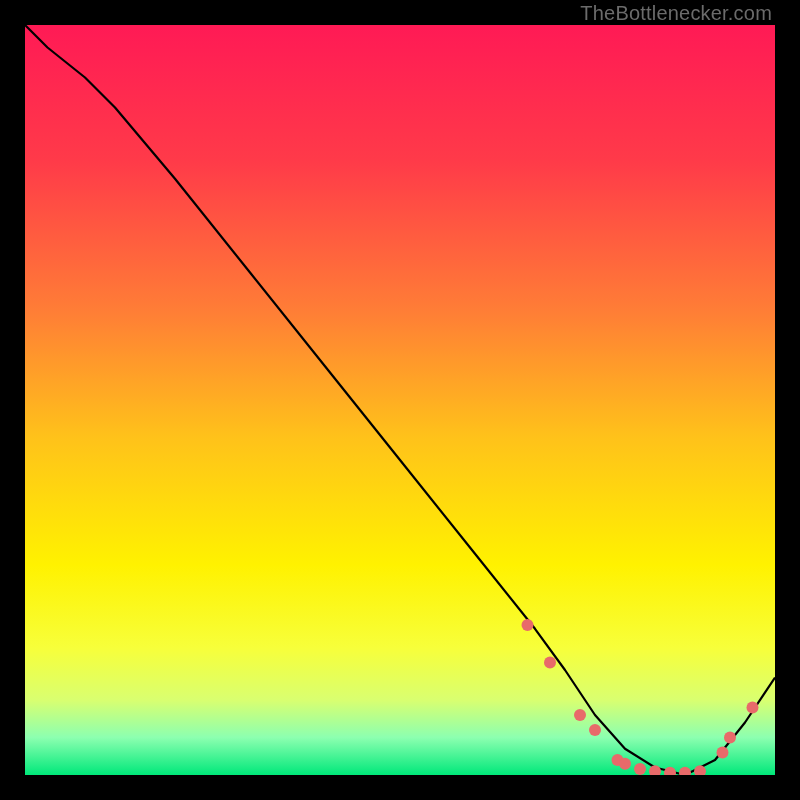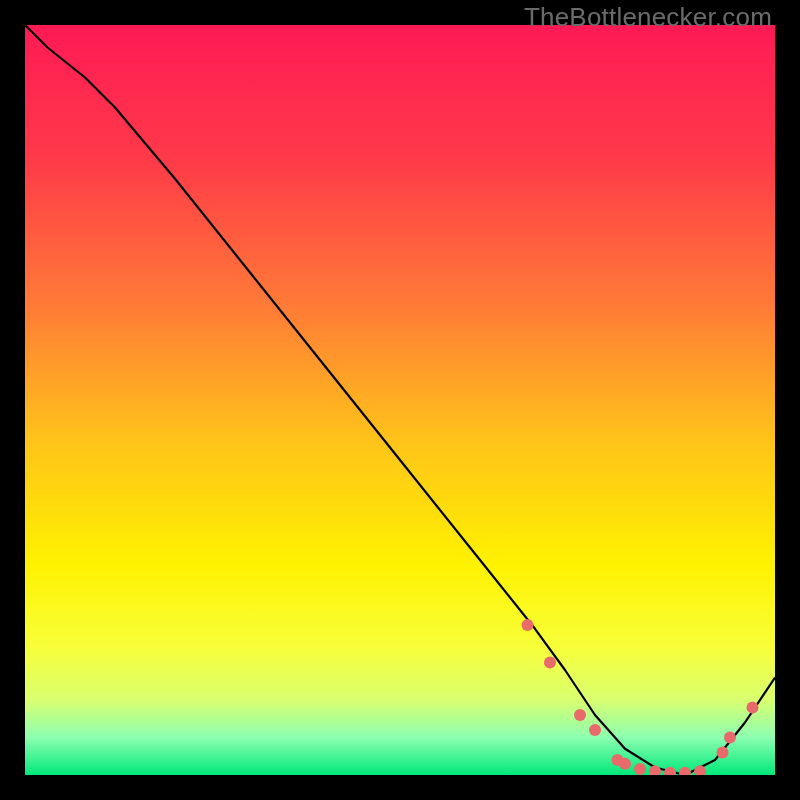--- a/index.html
+++ b/index.html
@@ -17,21 +17,21 @@
     top: 25px;
     width: 750px;
     height: 750px;
     background: #000;
   }
   .watermark {
     position: absolute;
     top: 2px;
     right: 28px;
     color: #6b6b6b;
-    font-size: 26px;
+    font-size: 20px;
     font-weight: 500;
     letter-spacing: 0.2px;
   }
 </style>
 </head>
 <body>
 
 <div class="frame">
   <svg width="750" height="750" viewBox="0 0 750 750">
     <defs>

